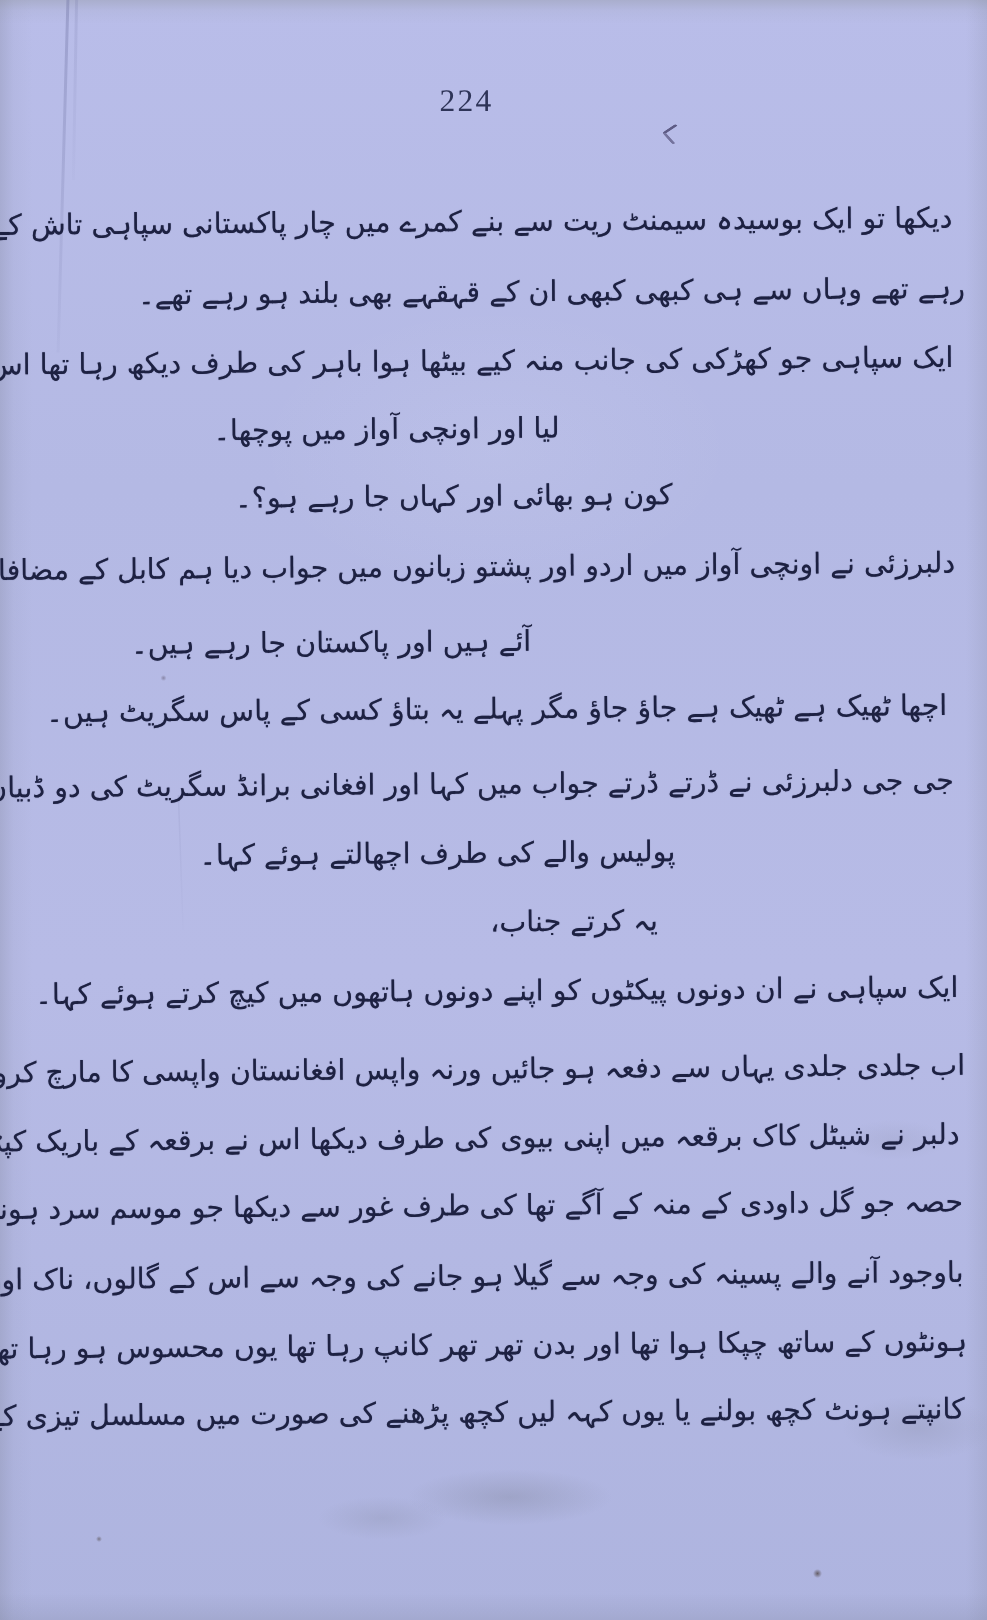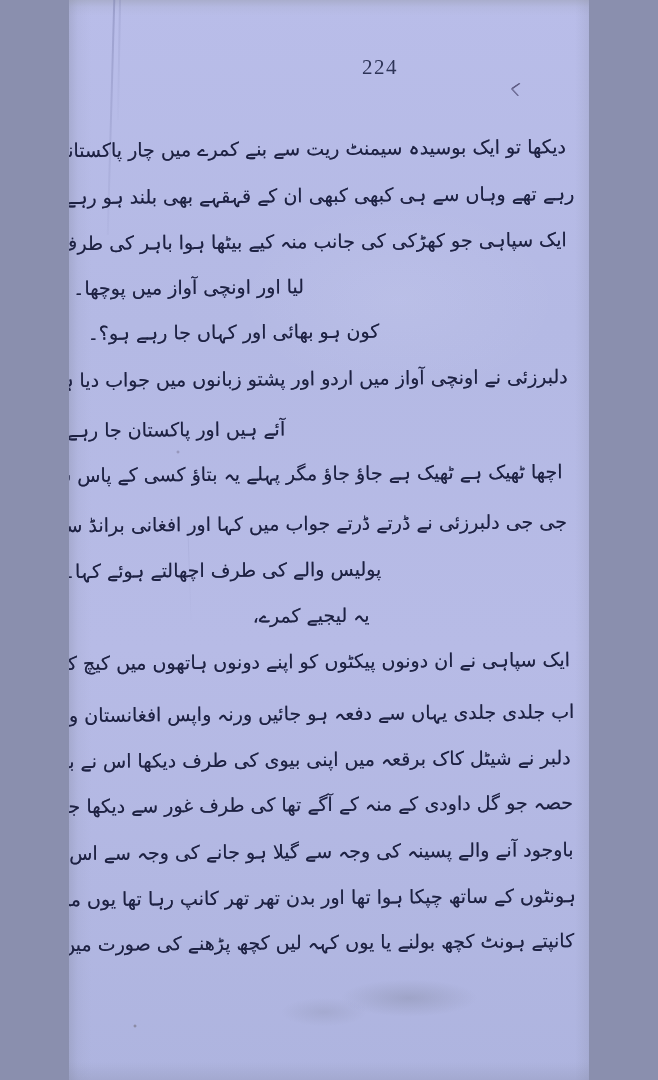--- a/index.html
+++ b/index.html
@@ -2,21 +2,21 @@
 <html lang="ur"><head>
 <meta charset="utf-8">
 <style>
   html, body {
     margin: 0;
     padding: 0;
     background: #8a8fae;
   }
   .page {
     position: relative;
-    width: 520px;
+    width: 658px;
     height: 1080px;
     margin: 0 auto;
     overflow: hidden;
     background:
       
       radial-gradient(circle 3px at 545px 1049px, rgba(70,58,52,0.70), rgba(70,58,52,0) 100%),
       radial-gradient(circle 2px at 66px 1026px, rgba(75,65,60,0.55), rgba(75,65,60,0) 100%),
       radial-gradient(circle 2px at 109px 452px, rgba(80,70,90,0.45), rgba(80,70,90,0) 100%),
       
       radial-gradient(ellipse 95px 26px at 340px 998px, rgba(108,112,126,0.25), rgba(108,112,126,0) 72%),
@@ -119,21 +119,21 @@
     <div class="text-line ln1">دیکھا تو ایک بوسیدہ سیمنٹ ریت سے بنے کمرے میں چار پاکستانی سپاہی تاش کے پتے کھیل</div>
     <div class="text-line ln2">رہے تھے وہاں سے ہی کبھی کبھی ان کے قہقہے بھی بلند ہو رہے تھے۔</div>
     <div class="text-line ln3">ایک سپاہی جو کھڑکی کی جانب منہ کیے بیٹھا ہوا باہر کی طرف دیکھ رہا تھا اس نے انھیں دیکھ</div>
     <div class="text-line ln4">لیا اور اونچی آواز میں پوچھا۔</div>
     <div class="text-line ln5">کون ہو بھائی اور کہاں جا رہے ہو؟۔</div>
     <div class="text-line ln6">دلبرزئی نے اونچی آواز میں اردو اور پشتو زبانوں میں جواب دیا ہم کابل کے مضافات سے</div>
     <div class="text-line ln7">آئے ہیں اور پاکستان جا رہے ہیں۔</div>
     <div class="text-line ln8">اچھا ٹھیک ہے ٹھیک ہے جاؤ جاؤ مگر پہلے یہ بتاؤ کسی کے پاس سگریٹ ہیں۔</div>
     <div class="text-line ln9">جی جی دلبرزئی نے ڈرتے ڈرتے جواب میں کہا اور افغانی برانڈ سگریٹ کی دو ڈبیاں اس</div>
     <div class="text-line ln10">پولیس والے کی طرف اچھالتے ہوئے کہا۔</div>
-    <div class="text-line ln11">یہ لیجیے کمرے،</div>
+    <div class="text-line ln11">یہ کرتے جناب،</div>
     <div class="text-line ln12">ایک سپاہی نے ان دونوں پیکٹوں کو اپنے دونوں ہاتھوں میں کیچ کرتے ہوئے کہا۔</div>
     <div class="text-line ln13">اب جلدی جلدی یہاں سے دفعہ ہو جائیں ورنہ واپس افغانستان واپسی کا مارچ کروا دوں گا۔</div>
     <div class="text-line ln14">دلبر نے شیٹل کاک برقعہ میں اپنی بیوی کی طرف دیکھا اس نے برقعہ کے باریک کپڑے کا</div>
     <div class="text-line ln15">حصہ جو گل داودی کے منہ کے آگے تھا کی طرف غور سے دیکھا جو موسم سرد ہونے کے</div>
     <div class="text-line ln16">باوجود آنے والے پسینہ کی وجہ سے گیلا ہو جانے کی وجہ سے اس کے گالوں، ناک اور</div>
     <div class="text-line ln17">ہونٹوں کے ساتھ چپکا ہوا تھا اور بدن تھر تھر کانپ رہا تھا یوں محسوس ہو رہا تھا کہ اس کے</div>
     <div class="text-line ln18">کانپتے ہونٹ کچھ بولنے یا یوں کہہ لیں کچھ پڑھنے کی صورت میں مسلسل تیزی کے ساتھ</div>
   </div>
 </div>
 

